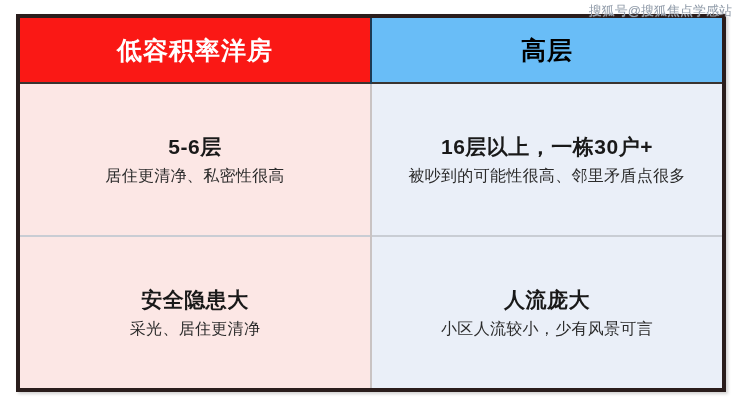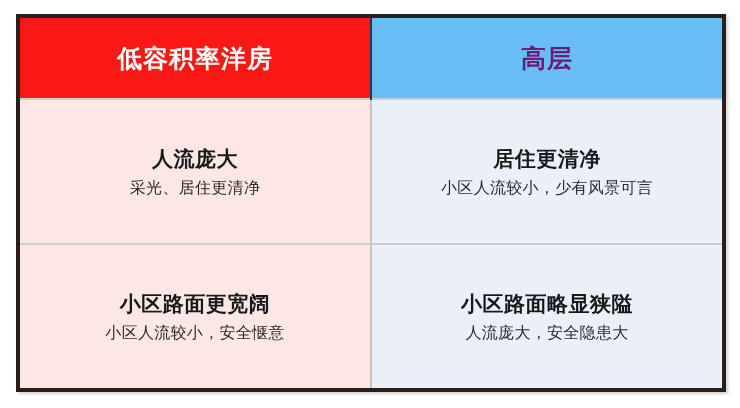--- a/index.html
+++ b/index.html
@@ -51,36 +51,36 @@
   }
 
   table.cmp {
     width: 100%;
     height: 100%;
     border-collapse: collapse;
     table-layout: fixed;
   }
 
   table.cmp td, table.cmp th {
-    padding: 12px;
+    padding: 4px;
     margin: 0;
     text-align: center;
     vertical-align: middle;
   }
 
   
   .hdr-left {
     background: #fa1815;
     color: #ffffff;
     height: 56px;
     border-right: 2px solid #1b3a55;
   }
   .hdr-right {
     background: #69bdf7;
-    color: #701a75;
+    color: #000000;
     height: 56px;
   }
   .hdr-text {
     font-size: 25px;
     font-weight: bold;
     letter-spacing: 1px;
     line-height: 30px;
   }
 
   
@@ -119,64 +119,65 @@
     color: #2b2b2b;
     line-height: 21px;
     letter-spacing: 0.3px;
   }
 </style>
 </head>
 <body>
 
 <div id="page">
 
+  <div class="watermark">搜狐号@搜狐焦点学感站</div>
 
   <div class="table-wrap">
     <table class="cmp">
       <thead>
         <tr>
           <th class="hdr-left">
             <span class="hdr-text">低容积率洋房</span>
           </th>
           <th class="hdr-right">
             <span class="hdr-text">高层</span>
           </th>
         </tr>
       </thead>
       <tbody>
 
+        <tr class="hdr-sep-row">
+          <td class="cell cell-left">
+            <span class="cell-inner">
+              <span class="c-title">5-6层</span>
+              <span class="c-sub">居住更清净、私密性很高</span>
+            </span>
+          </td>
+          <td class="cell cell-right">
+            <span class="cell-inner">
+              <span class="c-title">16层以上，一栋30户+</span>
+              <span class="c-sub">被吵到的可能性很高、邻里矛盾点很多</span>
+            </span>
+          </td>
+        </tr>
 
         <tr>
           <td class="cell cell-left">
             <span class="cell-inner">
-              <span class="c-title">人流庞大</span>
+              <span class="c-title">安全隐患大</span>
               <span class="c-sub">采光、居住更清净</span>
             </span>
           </td>
           <td class="cell cell-right">
             <span class="cell-inner">
-              <span class="c-title">居住更清净</span>
+              <span class="c-title">人流庞大</span>
               <span class="c-sub">小区人流较小，少有风景可言</span>
             </span>
           </td>
         </tr>
 
 
-        <tr>
-          <td class="cell cell-left">
-            <span class="cell-inner">
-              <span class="c-title">小区路面更宽阔</span>
-              <span class="c-sub">小区人流较小，安全惬意</span>
-            </span>
-          </td>
-          <td class="cell cell-right">
-            <span class="cell-inner">
-              <span class="c-title">小区路面略显狭隘</span>
-              <span class="c-sub">人流庞大，安全隐患大</span>
-            </span>
-          </td>
-        </tr>
 
       </tbody>
     </table>
   </div>
 
 </div>
 
 </body></html>

